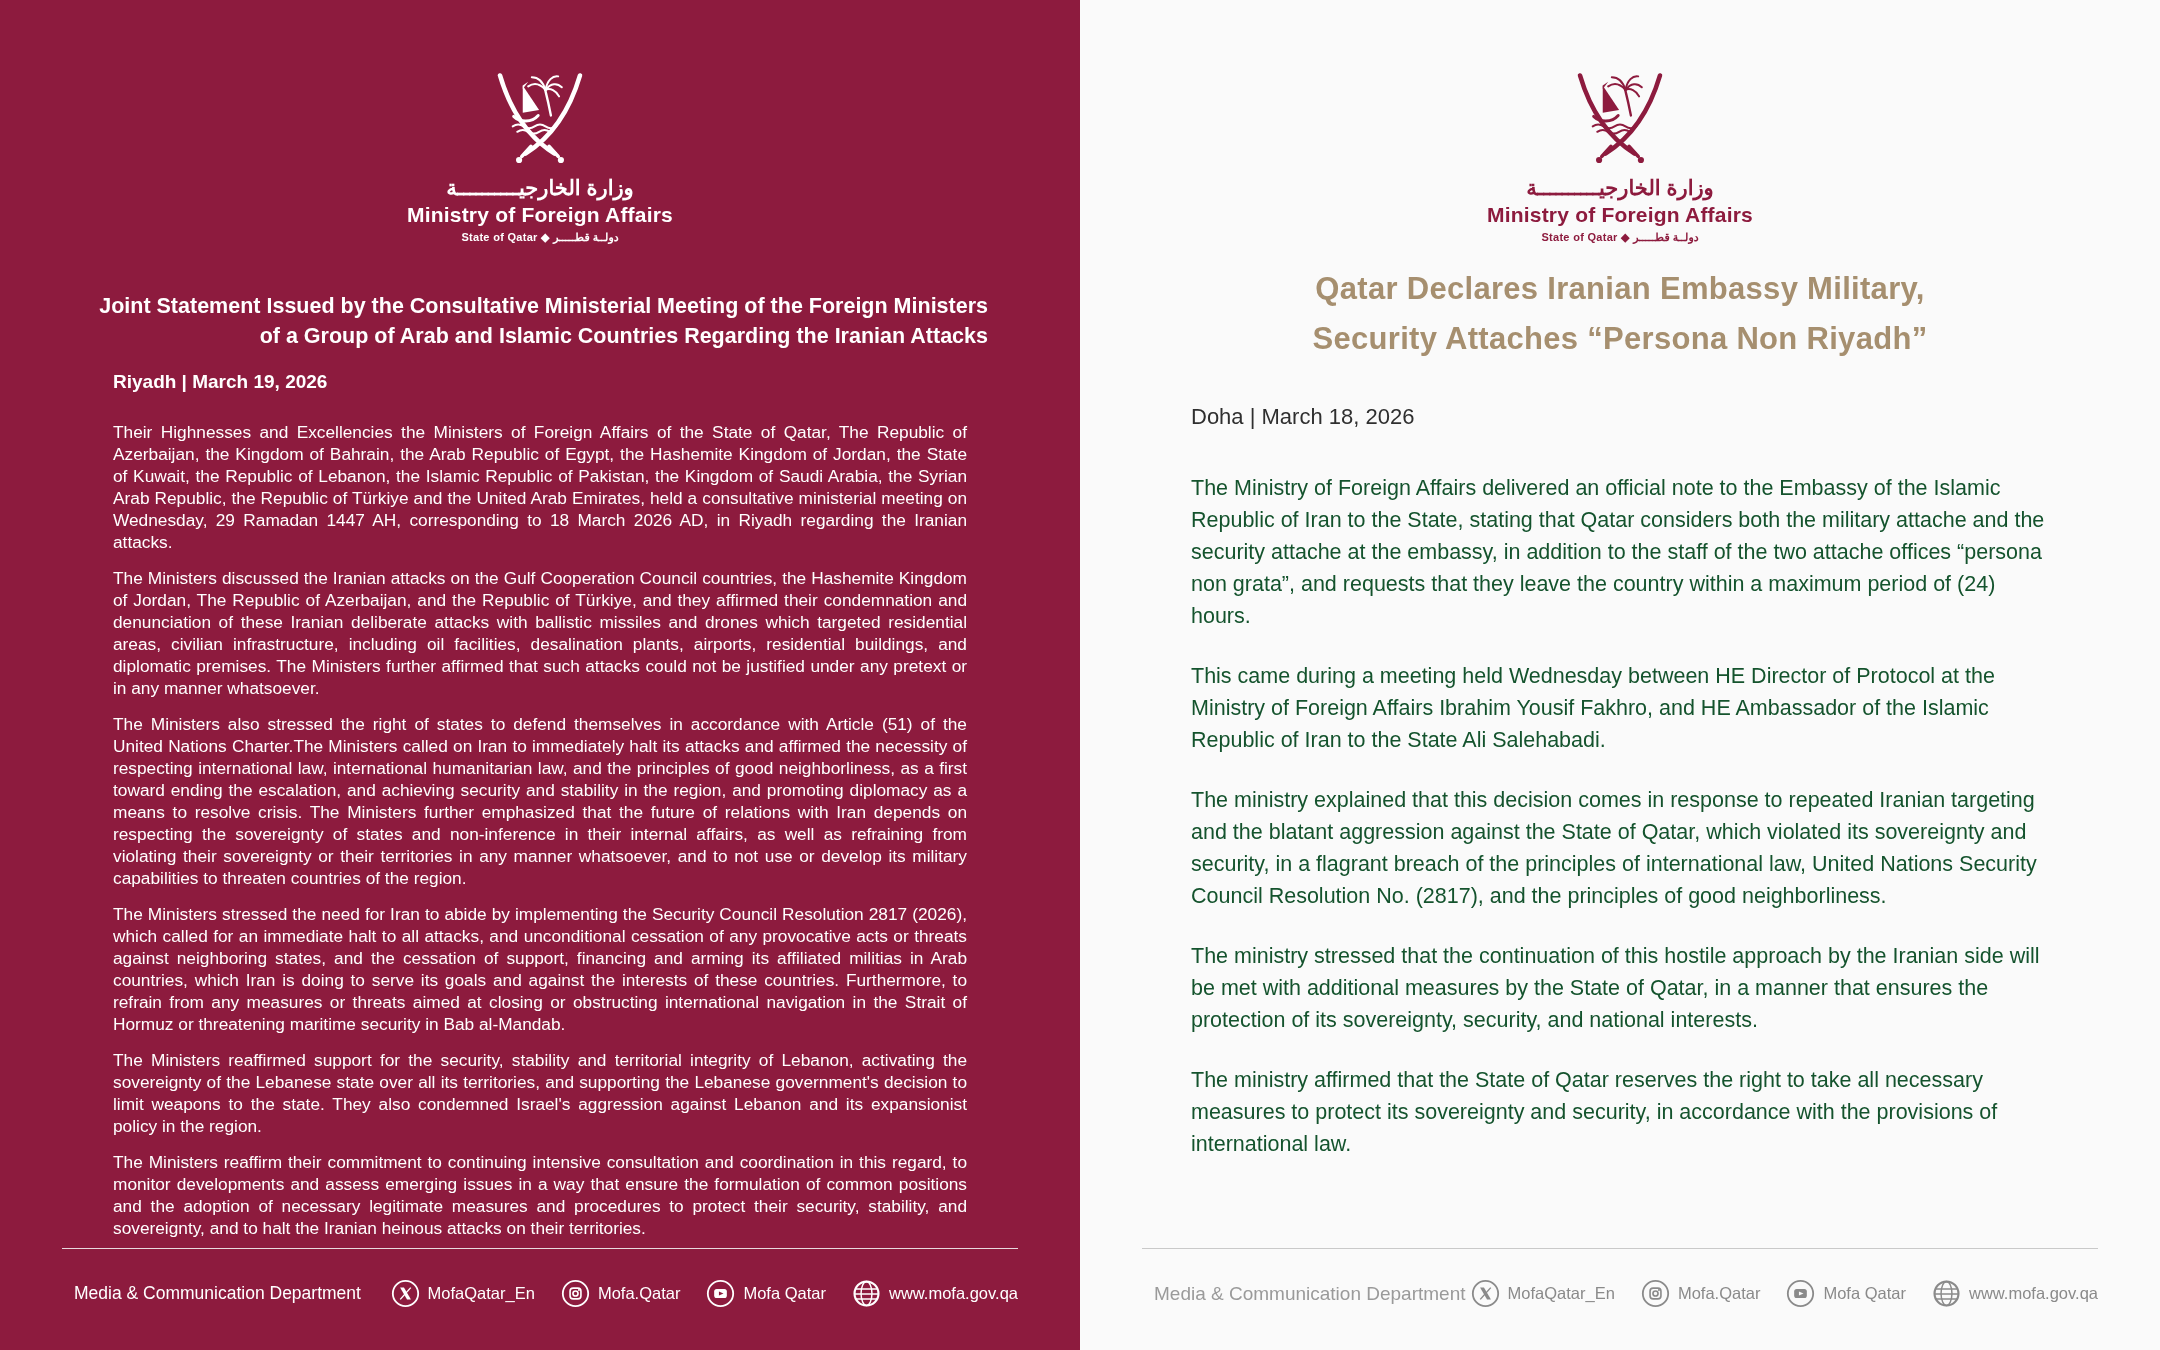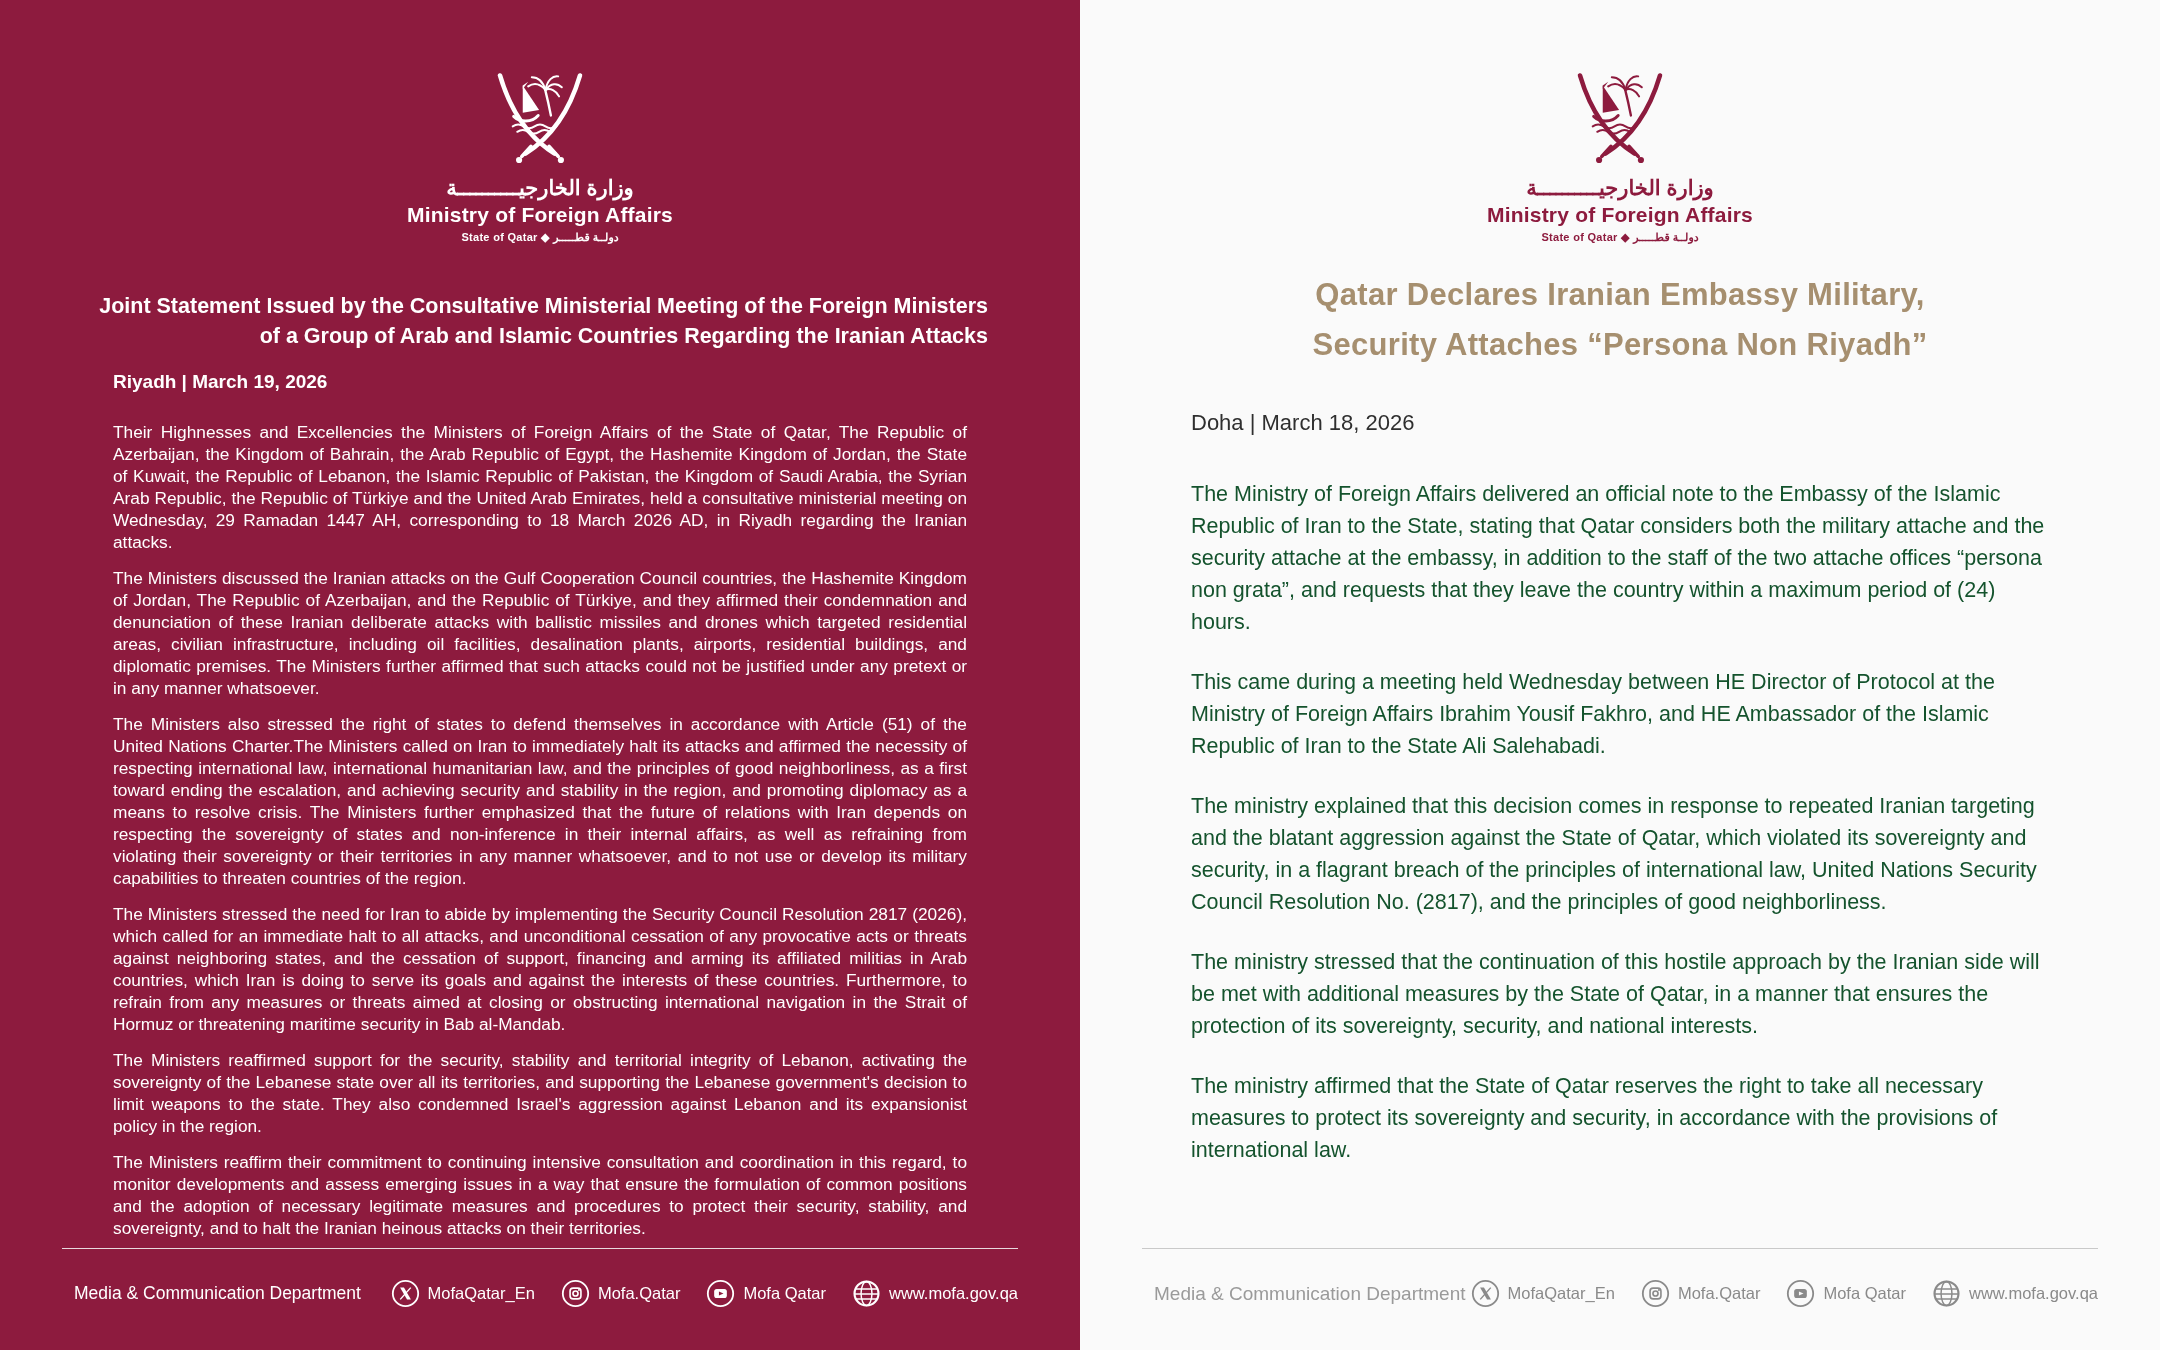--- a/index.html
+++ b/index.html
@@ -19,21 +19,21 @@
   .logo-en { font-size:21px; font-weight:bold; margin-top:3px; letter-spacing:0.2px; }
   .logo-state { font-size:11px; margin-top:4px; font-weight:bold; letter-spacing:0.3px; }
 
   
   .l-title { margin-top:47px; text-align:right; font-size:21.5px; font-weight:bold; line-height:30px; padding:0 30px; }
   .l-date  { margin-top:20px; font-size:19px; font-weight:bold; padding:0 51px; }
   .l-body  { margin-top:14px; padding:0 51px; }
   .l-body p { font-size:17.3px; line-height:22px; text-align:justify; margin-top:14px; font-weight:400; }
 
   
-  .r-title { margin-top:26px; text-align:center; font-size:31px; font-weight:bold; line-height:50px; color:#a68f6f; letter-spacing:0.3px; }
+  .r-title { margin-top:20px; text-align:center; font-size:31px; font-weight:bold; line-height:50px; color:#a68f6f; letter-spacing:0.3px; }
   .r-date  { margin-top:40px; font-size:22px; padding:0 49px; color:#2f2f2f; }
   .r-body  { margin-top:14px; padding:0 49px; }
   .r-body p { font-size:21.5px; line-height:32px; margin-top:28px; color:#14532d; }
 
   
   .footer-area { margin-top:auto; }
   .rule { border:none; height:1px; }
   .panel-left  .rule { background:#e8d9de; }
   .panel-right .rule { background:#c9c9c9; }
   .footer-row { display:flex; align-items:center; justify-content:space-between; margin-top:30px; padding-bottom:6px;margin-left:12px; }

